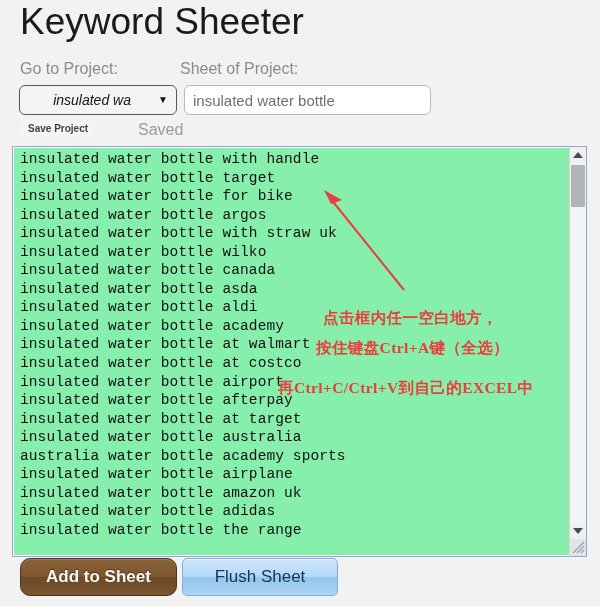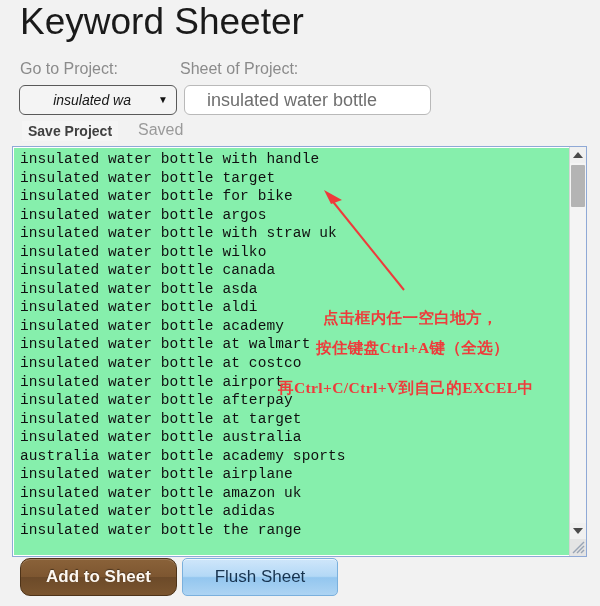--- a/index.html
+++ b/index.html
@@ -80,35 +80,35 @@
   .project-name {
     position: absolute;
     left: 184px;
     top: 85px;
     width: 247px;
     height: 30px;
     box-sizing: border-box;
     background: #ffffff;
     border: 1px solid #b9b9b9;
     border-radius: 6px;
-    font-size: 18px;
+    font-size: 15px;
     color: #6f6f6f;
-    padding: 0 22px;
+    padding: 0 8px;
     font-family: "Liberation Sans", sans-serif;
     outline: none;
   }
 
   
   .save-btn {
     position: absolute;
     left: 22px;
     top: 121px;
     background: #f5f5f5;
     border: none;
-    font-size: 14px;
+    font-size: 10px;
     font-weight: bold;
     color: #404040;
     padding: 2px 6px;
     font-family: "Liberation Sans", sans-serif;
     cursor: pointer;
   }
   .saved-text {
     position: absolute;
     left: 138px;
     top: 121px;

